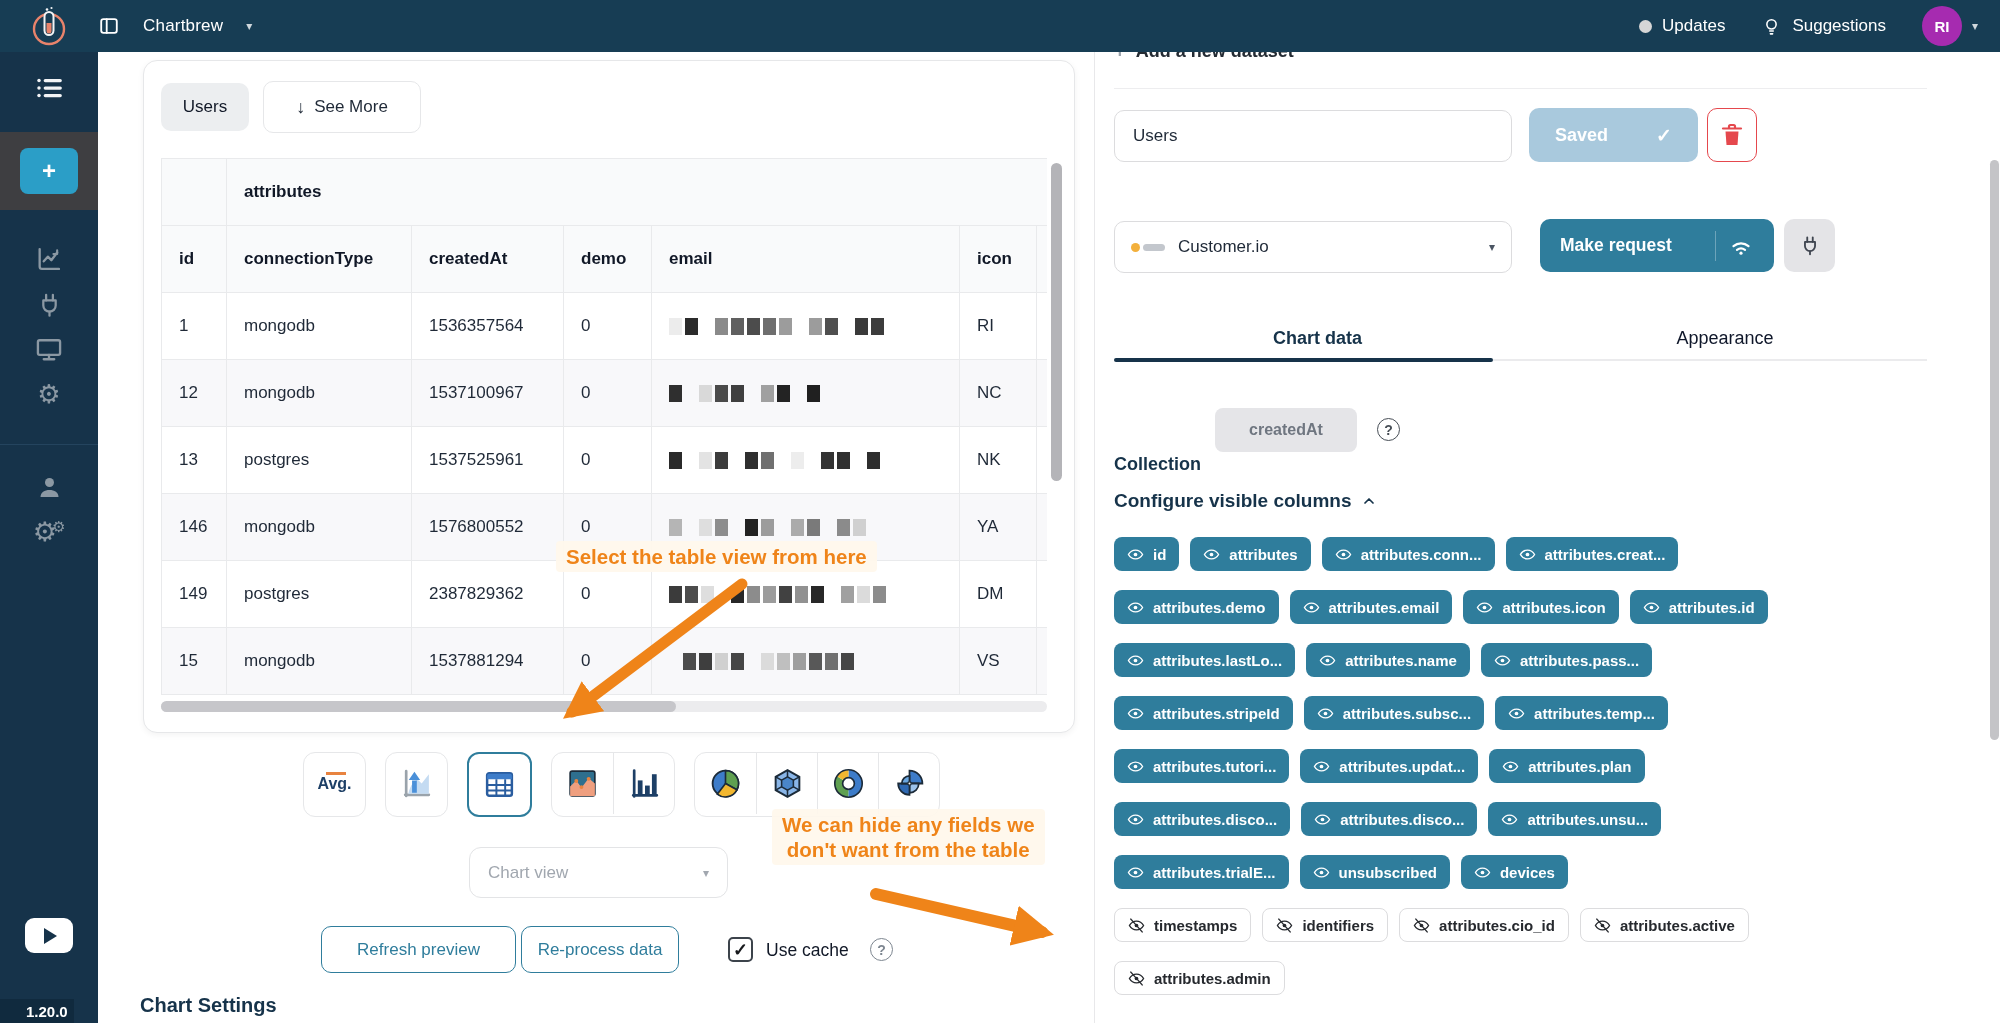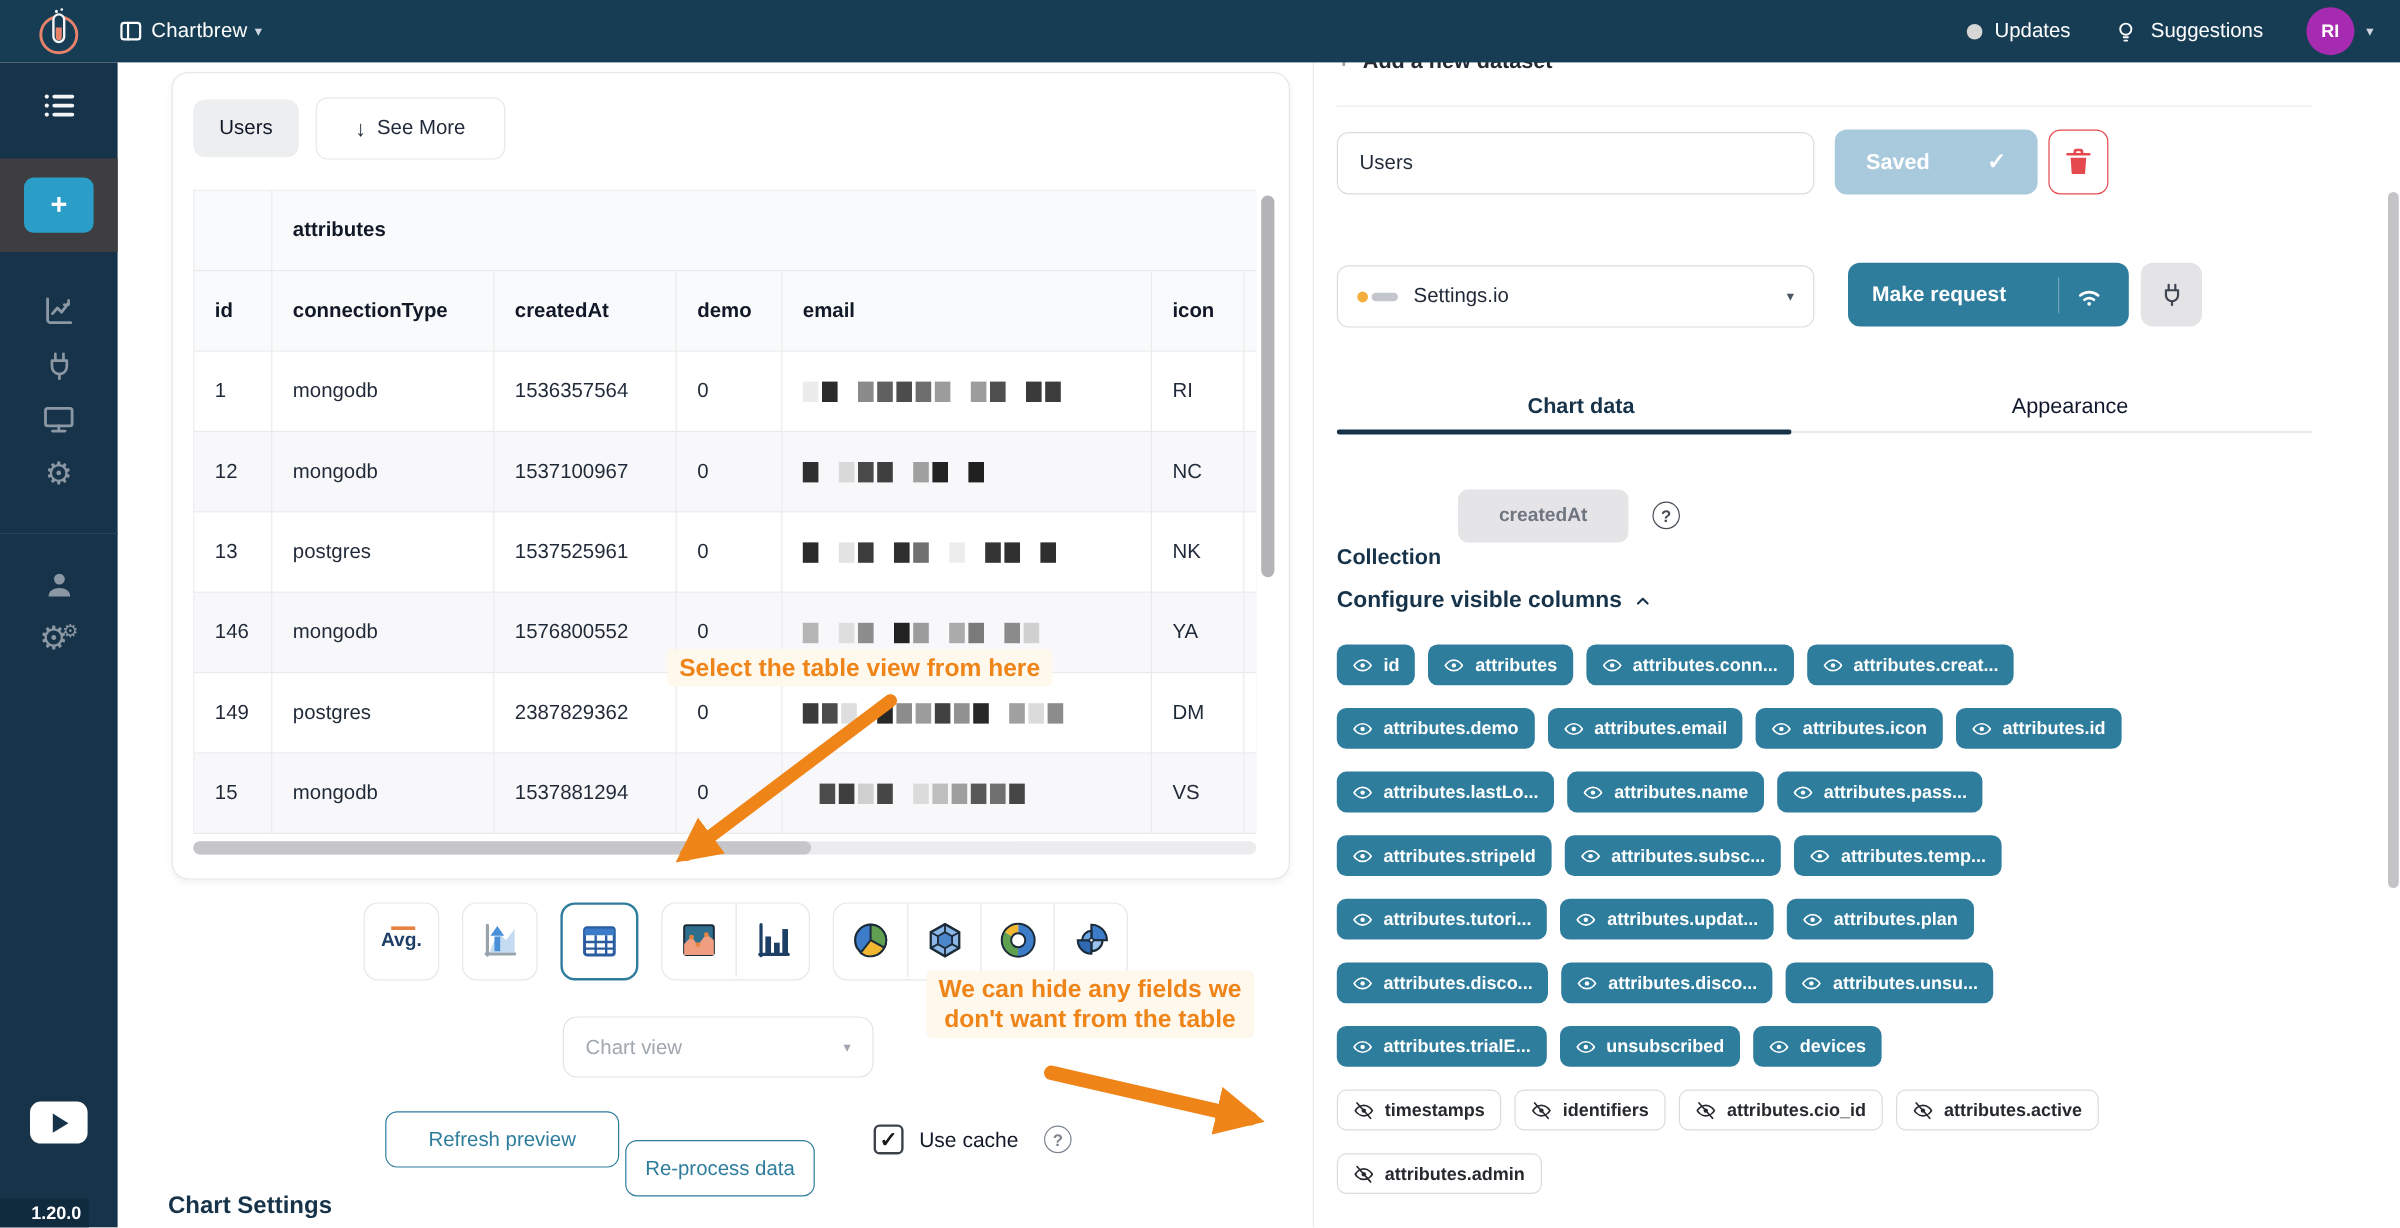--- a/index.html
+++ b/index.html
@@ -4,21 +4,21 @@
 <style>
   * { margin:0; padding:0; box-sizing:border-box; }
   html,body { width:2000px; height:1023px; }
   body { position:relative; overflow:hidden; background:#fff;
          font-family:"Liberation Sans", sans-serif; color:#1f2937; }
 
   
   #navbar { position:absolute; left:0; top:0; width:2000px; height:52px;
             background:#173d54; z-index:10; display:flex; align-items:center; color:#fff; }
   #logo-slot { width:98px; display:flex; justify-content:center; }
-  #brand { display:flex; align-items:center; gap:6px; cursor:pointer; }
+  #brand { display:flex; align-items:center; gap:23px; cursor:pointer; }
   #brand .brand-txt { font-size:17px; font-weight:500; letter-spacing:.2px; }
   .caret { font-size:12px; color:rgba(255,255,255,.8); }
   #nav-right { margin-left:auto; display:flex; align-items:center; gap:36px; padding-right:22px; }
   .nav-item { display:flex; align-items:center; gap:10px; font-size:17px; cursor:pointer; }
   .dot { width:13px; height:13px; border-radius:50%; background:#d6d6d6; }
   #avatar { width:40px; height:40px; border-radius:50%; background:#a62bb0; color:#fff;
             display:flex; align-items:center; justify-content:center; font-weight:bold; font-size:15px; }
   svg.ic { display:block; }
 
   
@@ -88,21 +88,21 @@
 
   #chart-view { position:absolute; left:371px; top:795px; width:259px; height:51px;
                 border:1px solid #e3e4e6; border-radius:12px; display:flex; align-items:center;
                 padding:0 18px; color:#a1a7af; font-size:17px; cursor:pointer; }
   #chart-view .caret { margin-left:auto; color:#a1a7af; }
 
   .ghost-btn { position:absolute; top:874px; height:47px; background:#fff; border:1.5px solid #2f7d9c;
                border-radius:10px; color:#2f7d9c; font-size:17px; display:flex; align-items:center;
                justify-content:center; cursor:pointer; }
   #refresh-btn { left:223px; width:195px; }
-  #reprocess-btn { left:423px; width:158px;margin-top:24px; }
+  #reprocess-btn { left:423px; width:158px; }
   #use-cache-box { position:absolute; left:630px; top:885px; width:25px; height:25px; background:#fff;
                    border:2px solid #3c434b; border-radius:5px; display:flex; align-items:center;
                    justify-content:center; font-size:18px; font-weight:bold; color:#17191c; cursor:pointer; }
   #use-cache-label { position:absolute; left:668px; top:888px; font-size:17.5px; color:#111827; }
   .qmark { width:23px; height:23px; border-radius:50%; border:1.7px solid #7d8690; color:#7d8690;
            font-size:14px; font-weight:bold; display:inline-flex; align-items:center;
            justify-content:center; cursor:pointer; }
   #cache-help { position:absolute; left:772px; top:886px; }
   #settings-heading { position:absolute; left:42px; top:942px; font-size:20px; font-weight:bold; color:#16334a; }
 
@@ -578,21 +578,21 @@
           <path d="M4.5 8.5h13l-1 13.5h-11z" fill="#e5484d"></path>
         </svg>
       </span>
   </div>
 
   <div id="cio-select">
     <span class="cio-logo">
         <i class="c1"></i>
         <i class="c2"></i>
       </span>
-    <span>Settings.io</span>
+    <span>Customer.io</span>
     <span class="caret">▾</span>
   </div>
   <div id="make-request">
     <span>Make request</span>
     <span class="sep"></span>
     <span>
         <svg class="ic" width="26" height="24" viewBox="0 0 24 24" fill="none" stroke="#fff" stroke-width="2.2" stroke-linecap="round">
           <path d="M4.5 12.2a11.5 11.5 0 0 1 15 0"></path>
           <path d="M8 15.8a7 7 0 0 1 8 0"></path>
           <circle cx="12" cy="19.2" r="1.6" fill="#fff" stroke="none"></circle>

